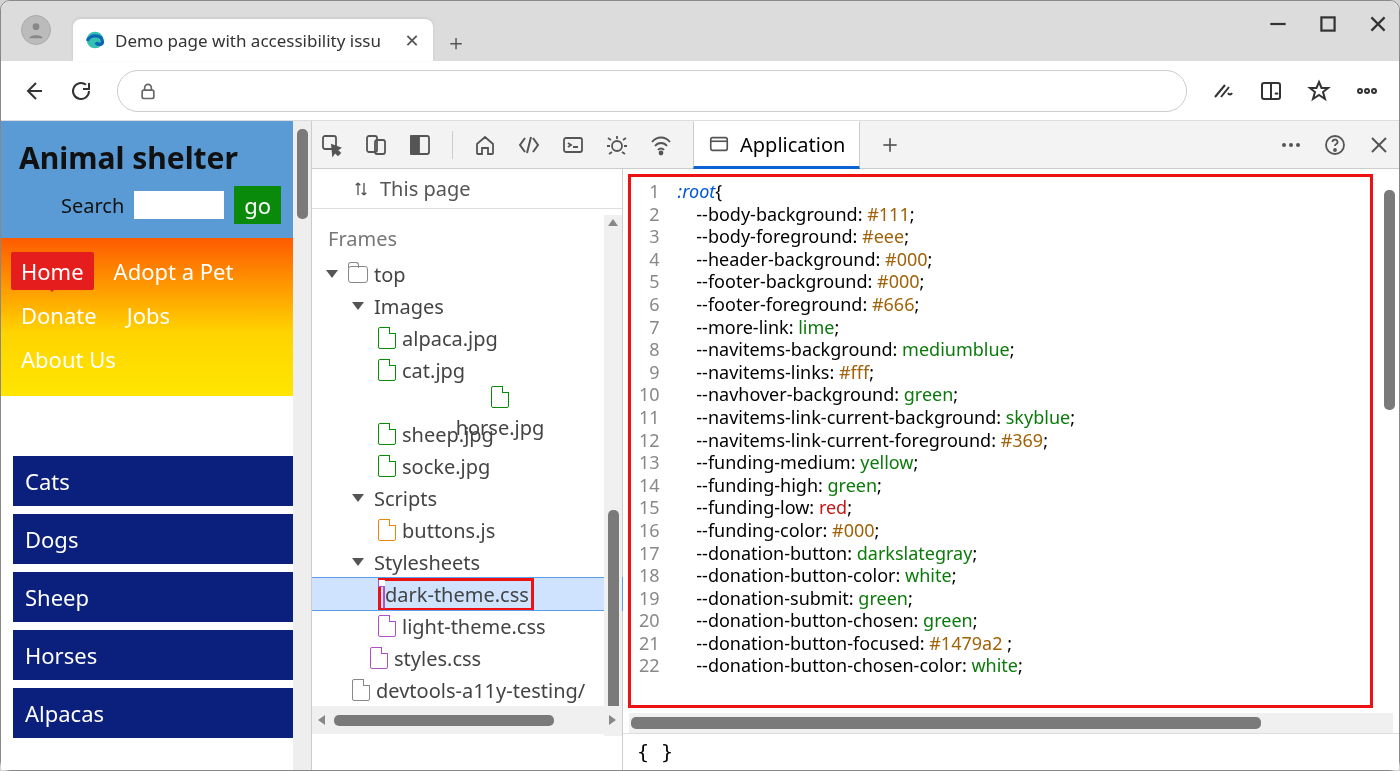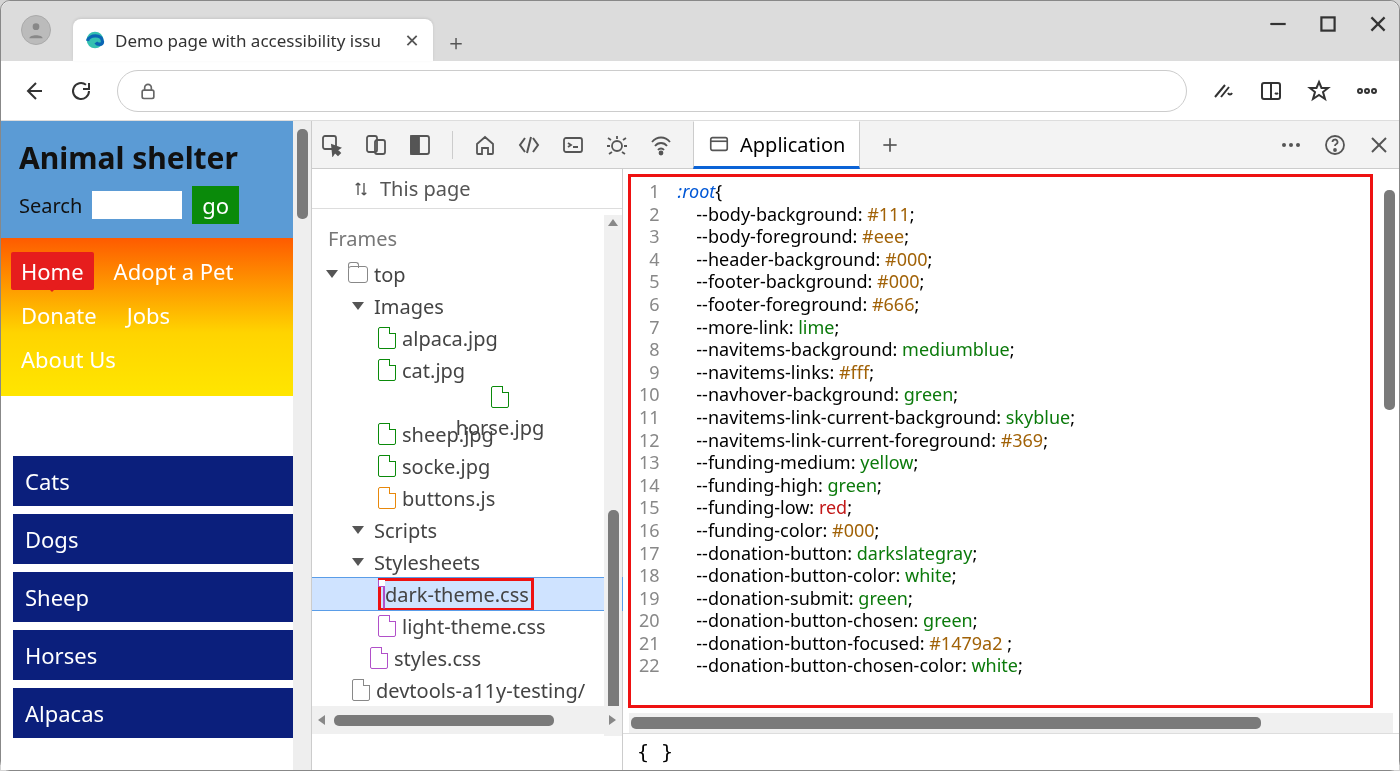--- a/index.html
+++ b/index.html
@@ -29,21 +29,21 @@
 .rbtns { display:flex; gap:24px; align-items:center; }
 
 
 .content { flex:1; display:flex; overflow:hidden; background:#fff; }
 
 .page { width:310px; background:#fff; position:relative; overflow:hidden; }
 .page-scroll { position:absolute; right:0; top:0; bottom:0; width:18px; background:#eee; }
 .page-thumb { position:absolute; right:3px; top:8px; width:11px; height:90px; background:#7a7a7a; border-radius:5px; }
 .hdr { background:#5B9BD5; padding:16px 18px 14px; }
 .hdr h1 { font-size:30px; font-weight:700; color:#111;}
-.srch { margin-top:8px; display:flex; align-items:center; gap:10px; }
+.srch { margin-top:8px; display:flex; align-items:center; gap:10px;margin-left:42px; }
 .srch label { font-size:20px; color:#111; }
 .srch input { width:90px; height:28px; border:none; background:#fff; }
 .go { background:#0a8a0a; color:#fff; border:none; font-size:22px; padding:4px 10px; }
 .navbar { background:linear-gradient(#fe5b00 0%,#ffd400 60%,#ffe600 100%); padding:14px 10px 18px; display:flex; flex-wrap:wrap; gap:6px 10px; }
 .navlink { font-size:22px; color:#fff; padding:4px 10px; border-radius:2px;}
 .navlink.cur { background:#e61d1d; position:relative;}
 .navlink.cur::after { content:''; position:absolute; left:50%; bottom:-10px; transform:translateX(-50%); border:8px solid transparent; border-top-color:#e61d1d; }
 .list { padding:60px 12px 12px; display:flex; flex-direction:column; gap:8px; }
 .litem { background:#0b1f7c; color:#fff; font-size:22px; padding:10px 12px; }
 
@@ -320,27 +320,27 @@
                 <span>horse.jpg</span>
               </div>
               <div class="row" style="padding-left: 66px;">
                 <span class="fileic fi-green"></span>
                 <span>sheep.jpg</span>
               </div>
               <div class="row" style="padding-left: 66px;">
                 <span class="fileic fi-green"></span>
                 <span>socke.jpg</span>
               </div>
-              <div class="row" style="padding-left: 66px;">
-                <span class="fileic fi-orange"></span>
-                <span>buttons.js</span>
-              </div>
               <div class="row" style="padding-left: 40px;">
                 <span class="tri"></span>
                 <span>Scripts</span>
+              </div>
+              <div class="row" style="padding-left: 66px;">
+                <span class="fileic fi-orange"></span>
+                <span>buttons.js</span>
               </div>
               <div class="row" style="padding-left: 40px;">
                 <span class="tri"></span>
                 <span>Stylesheets</span>
               </div>
               <div class="row sel" style="padding-left: 66px;">
                 <span class="redbox"><span class="fileic fi-purple"></span> dark-theme.css</span>
               </div>
               <div class="row" style="padding-left: 66px;">
                 <span class="fileic fi-purple"></span>

